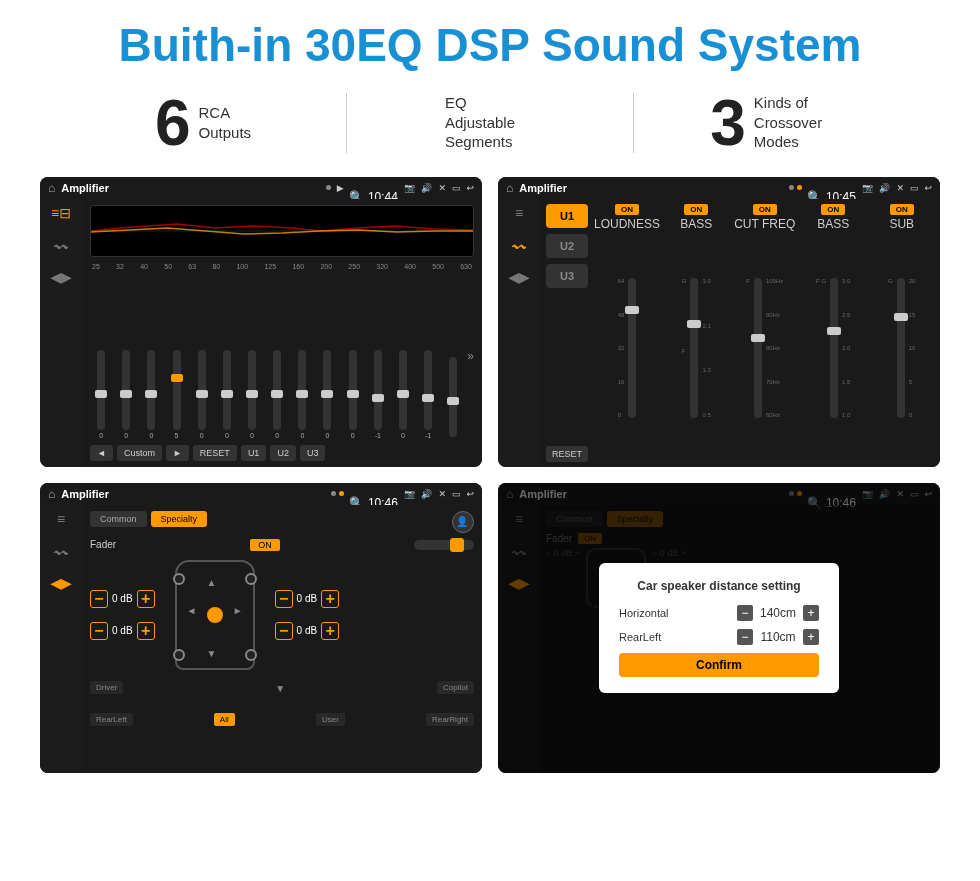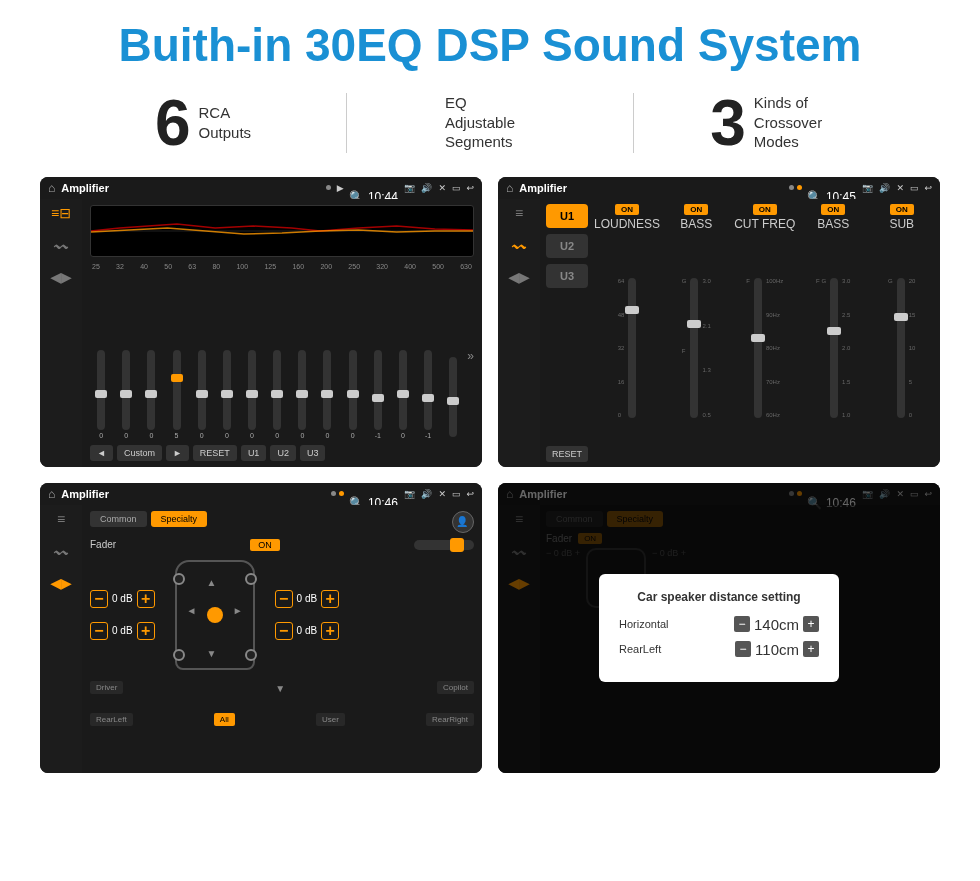--- a/index.html
+++ b/index.html
@@ -483,21 +483,21 @@
       height: 16px;
       background: #555;
       color: #fff;
       border-radius: 2px;
       display: flex;
       align-items: center;
       justify-content: center;
       font-size: 12px;
     }
     .dialog-value {
-      font-size: 15px;
+      font-size: 12px;
       color: #333;
       min-width: 42px;
       text-align: center;
     }
     .dialog-confirm {
       background: #f90;
       color: #000;
       border-radius: 4px;
       padding: 5px;
       text-align: center;
@@ -987,19 +987,20 @@
               </div>
             </div>
             <div class="dialog-row">
               <span class="dialog-label">RearLeft</span>
               <div class="dialog-control">
                 <div class="dialog-minus">−</div>
                 <span class="dialog-value">110cm</span>
                 <div class="dialog-plus">+</div>
               </div>
             </div>
+            <div class="dialog-confirm">Confirm</div>
           </div>
         </div>
       </div>
     </div>
 
   </div>
 </div>
 
 </body></html>

